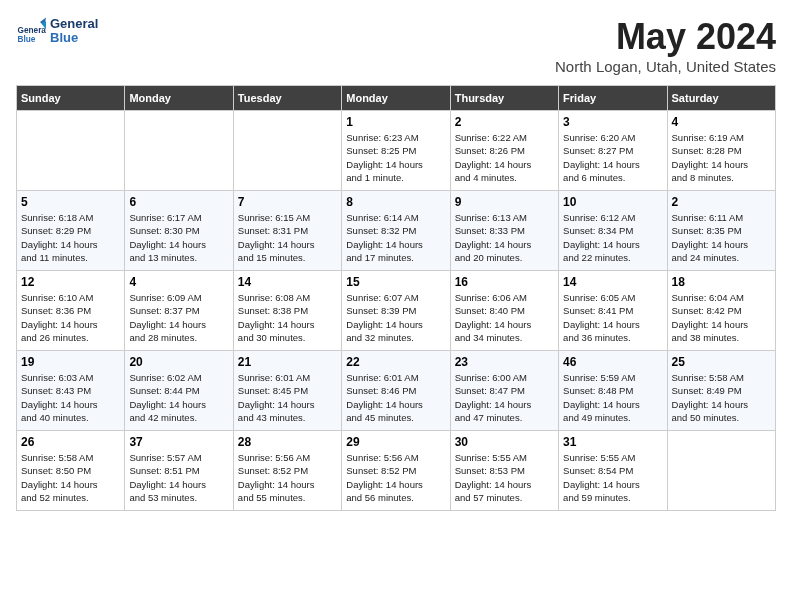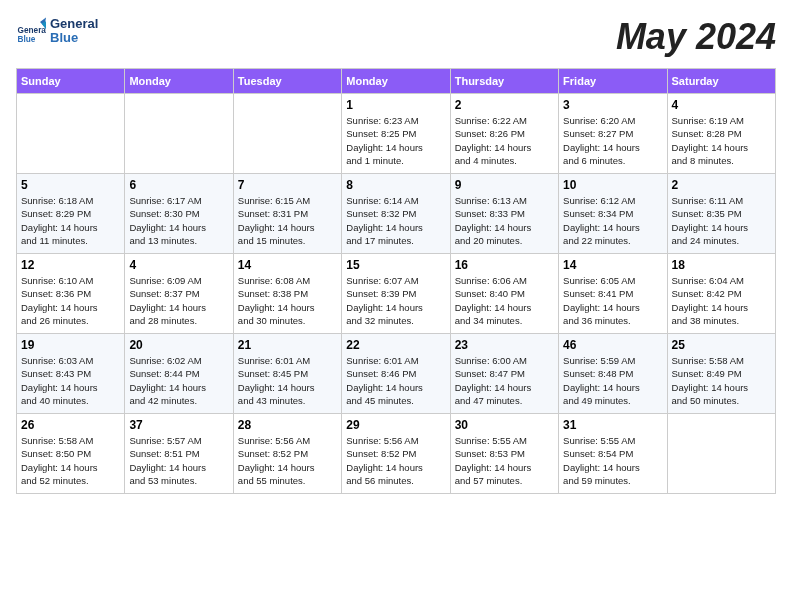--- a/index.html
+++ b/index.html
@@ -20,38 +20,37 @@
       display: flex;
       align-items: center;
       gap: 4px;
     }
     .logo-bird {
       width: 30px;
       height: 30px;
     }
     .title-area {
       text-align: right;
-      font-style: italic;
     }
     .month-title {
       font-size: 36px;
       font-weight: bold;
       color: #222;
     }
     .location-title {
       font-size: 15px;
       color: #444;
     }
     .calendar {
       width: 100%;
       border-collapse: collapse;
       font-size: 10.5px;
     }
     .calendar thead th {
-      background: #8b5cf6;
+      background: #404040;
       color: #fff;
       padding: 6px 4px;
       text-align: left;
       border: 1px solid #ccc;
       font-size: 11px;
     }
     .calendar tbody td {
       border: 1px solid #ccc;
       vertical-align: top;
       padding: 4px;
@@ -90,20 +89,21 @@
       <polygon points="32,8 40,2 38,14" fill="#2a6db5"></polygon>
       <polygon points="34,10 42,6 40,18" fill="#1a8fc1"></polygon>
     </svg>
     <div style="display:flex; flex-direction:column; line-height:1.1;">
       <span style="font-size:13px; font-weight:bold; color:#1a3a6b;">General</span>
       <span style="font-size:13px; font-weight:bold; color:#2a6db5;">Blue</span>
     </div>
   </div>
   <div class="title-area">
     <div class="month-title">May 2024</div>
+    <div class="location-title">North Logan, Utah, United States</div>
   </div>
 </div>
 
 <table class="calendar">
   <thead>
     <tr id="header-row">
         <th>Sunday</th>
         <th>Monday</th>
         <th>Tuesday</th>
         <th>Monday</th>

